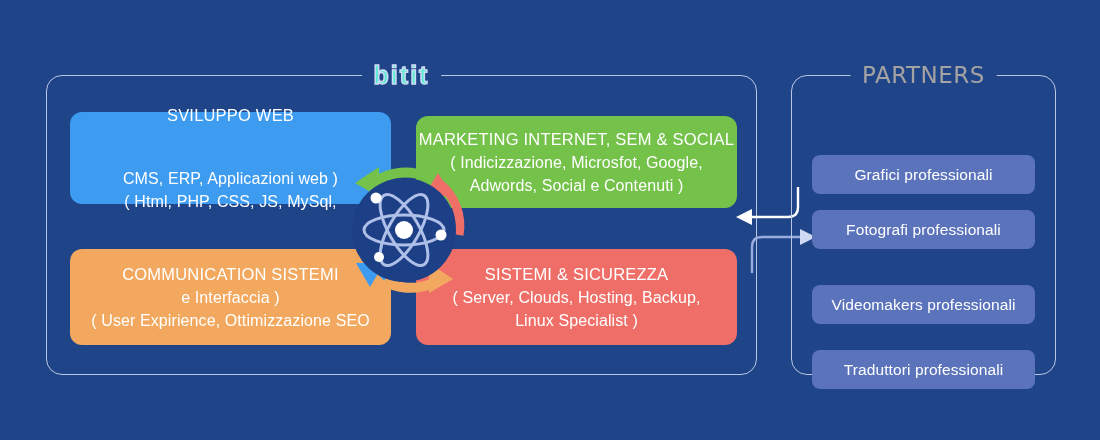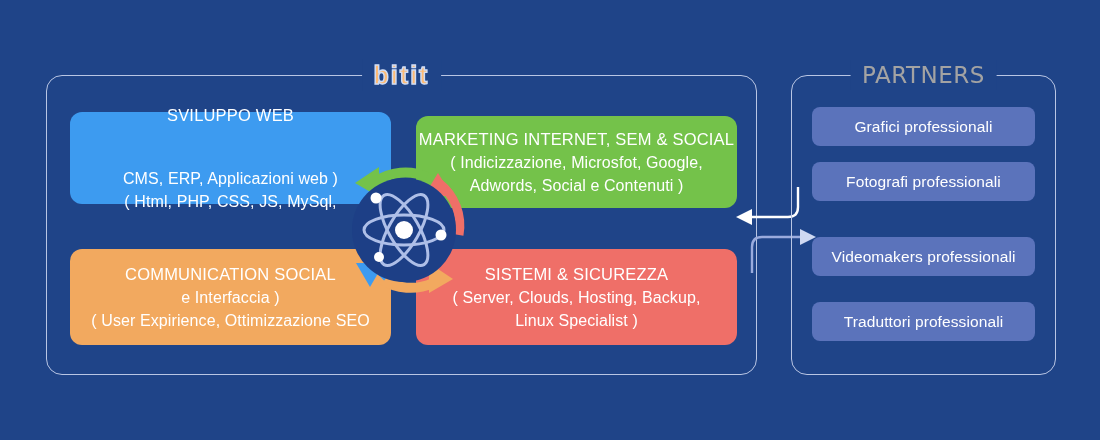--- a/index.html
+++ b/index.html
@@ -49,21 +49,21 @@
     line-height: 26px;
     height: 26px;
     white-space: nowrap;
   }
   #bitit-title {
     left: 50%;
     transform: translateX(-50%);
     font-size: 25px;
     font-weight: bold;
     letter-spacing: 2px;
-    color: #fdba74;
+    color: #5eead4;
     -webkit-text-stroke: 1.4px #cfdcf5;
     text-shadow: 0 0 1px #cfdcf5;
     top: -17px;
     height: 32px;
     line-height: 32px;
   }
   #partners-title {
     left: 50%;
     transform: translateX(-50%);
     font-family: "DejaVu Sans", sans-serif;
@@ -123,20 +123,21 @@
     height: 39px;
     border-radius: 8px;
     background: #5b73bb;
     color: #ffffff;
     font-size: 15.5px;
     display: flex;
     align-items: center;
     justify-content: center;
     letter-spacing: .1px;
     white-space: nowrap;
+    margin-top: 48px;
   }
   #pill-0 { top: 107px; }
   #pill-1 { top: 162px; }
   #pill-2 { top: 237px; }
   #pill-3 { top: 302px; }
 
   
   #connectors {
     position: absolute;
     left: 730px;
@@ -164,21 +165,21 @@
 
   <div class="svc" id="svc-mkt">
     <div class="svc-title">MARKETING INTERNET, SEM &amp; SOCIAL</div>
     <div class="svc-sub">
       <span>( Indicizzazione, Microsfot, Google,</span>
       <span>Adwords, Social e Contenuti )</span>
     </div>
   </div>
 
   <div class="svc" id="svc-design">
-    <div class="svc-title">COMMUNICATION SOCIAL</div>
+    <div class="svc-title">COMMUNICATION SISTEMI</div>
     <div class="svc-sub">
       <span>e Interfaccia )</span>
       <span>( User Expirience, Ottimizzazione SEO</span>
     </div>
   </div>
 
   <div class="svc" id="svc-sistemi">
     <div class="svc-title">SISTEMI &amp; SICUREZZA</div>
     <div class="svc-sub">
       <span>( Server, Clouds, Hosting, Backup,</span>

